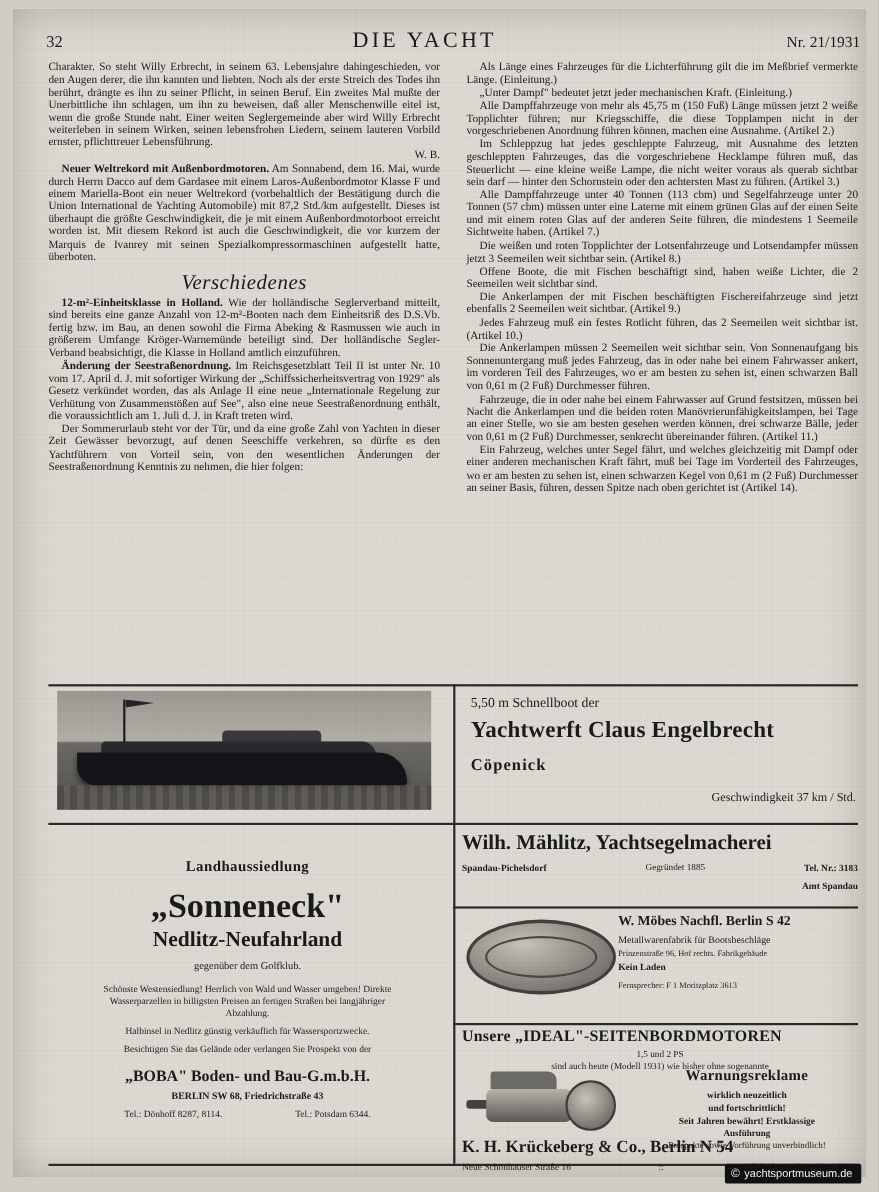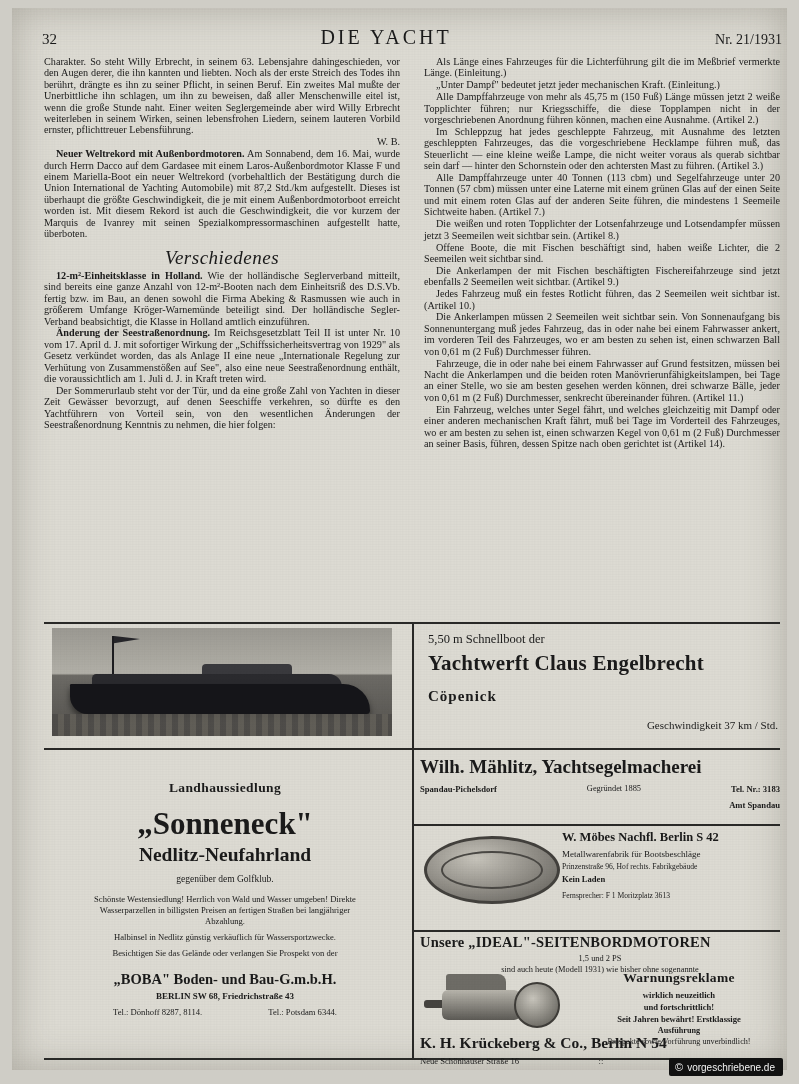--- a/index.html
+++ b/index.html
@@ -381,15 +381,15 @@
         </div>
       </div>
 
     </div>
 
     <div class="grain"></div>
   </div>
 
   <div class="badge">
     <span class="c">©</span>
-    <span>vorgeschriebene.de</span>
+    <span>yachtsportmuseum.de</span>
   </div>
 </div>
 
 </body></html>

